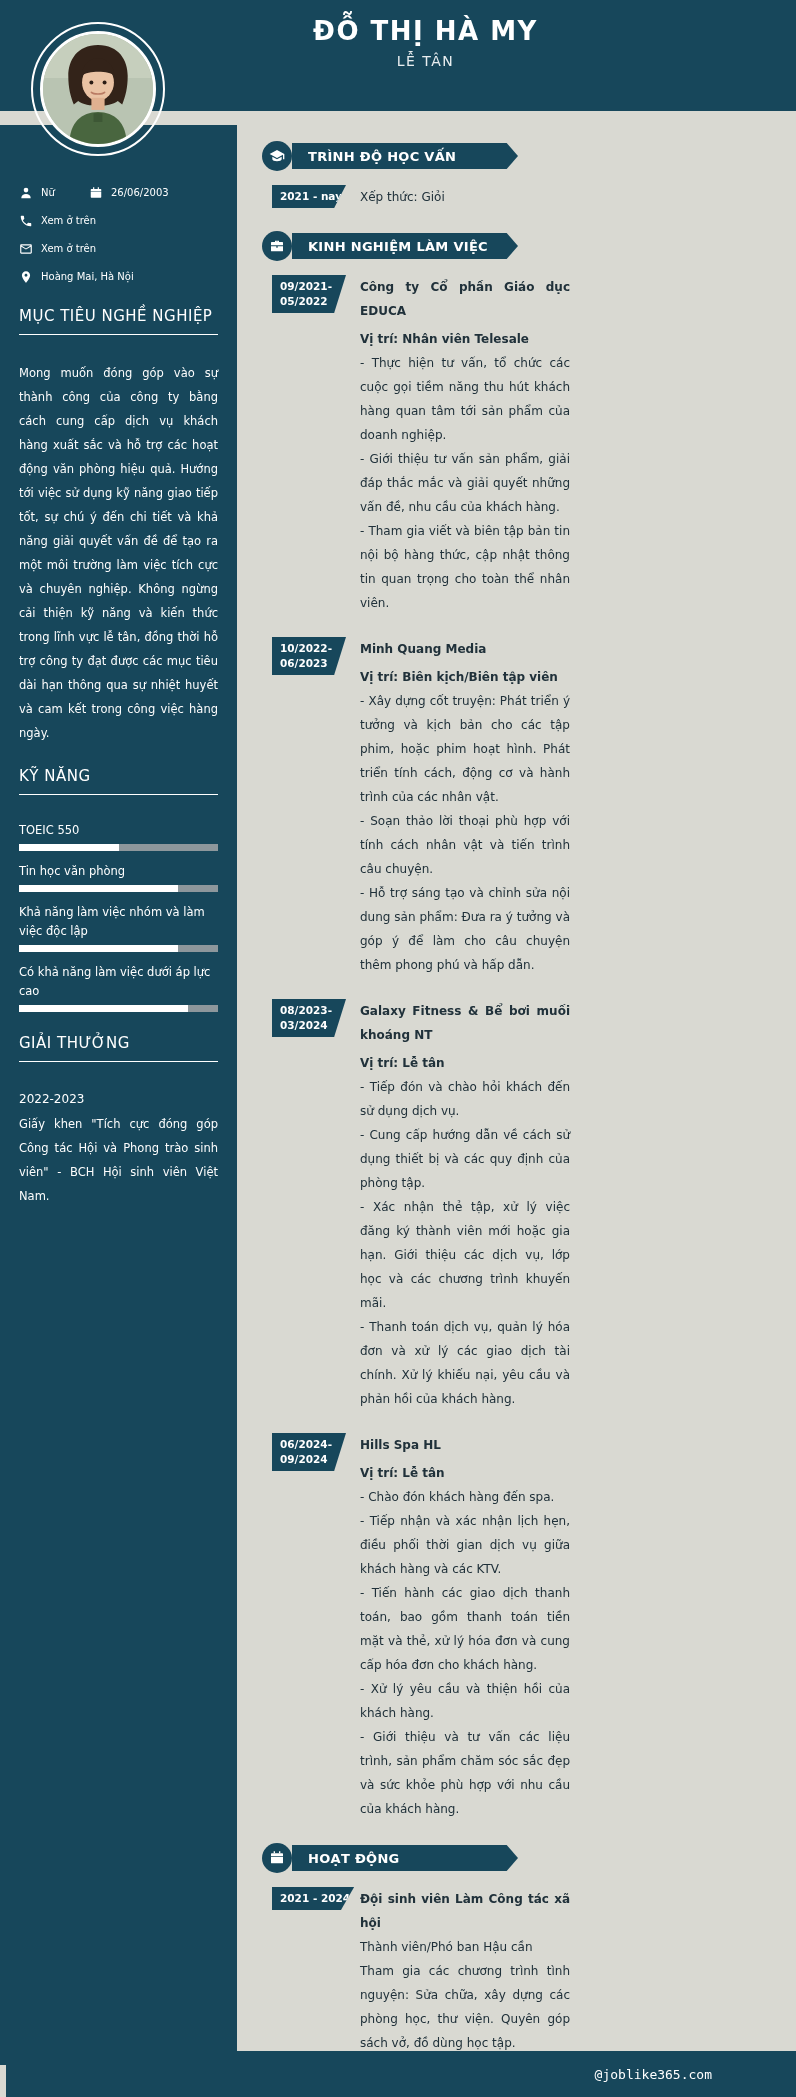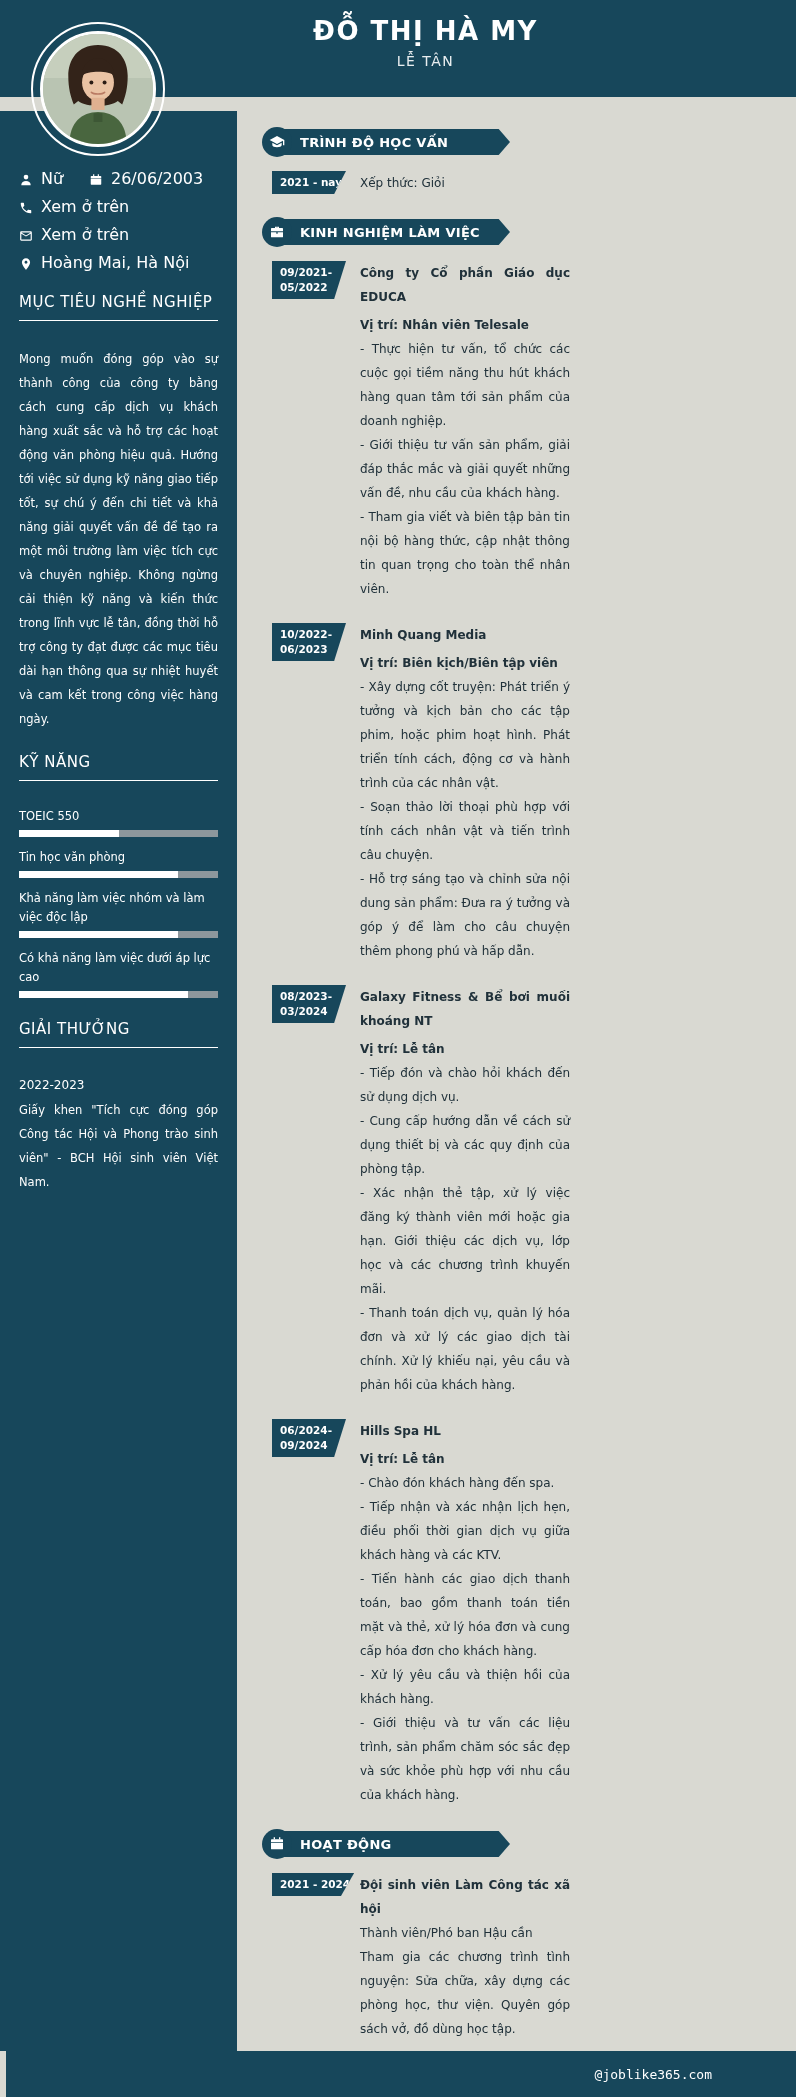--- a/index.html
+++ b/index.html
@@ -6,52 +6,52 @@
     --primary:#17475b;
     --bg:#d9d9d2;
     --track:#8d979c;
     --text:#20313a;
   }
   *{margin:0;padding:0;box-sizing:border-box;}
   body{background:#888;display:flex;justify-content:center;font-family:"DejaVu Sans","Liberation Sans",sans-serif;}
   .page{position:relative;width:796px;height:2097px;background:var(--bg);overflow:hidden;}
 
   
-  .header{height:97px;background:var(--primary);}
+  .header{height:111px;background:var(--primary);}
   .header-inner{padding-top:16px;text-align:center;margin-left:55px;}
   .name{color:#fff;font-size:26px;font-weight:bold;letter-spacing:1.5px;}
   .subtitle{color:#e9eef0;font-size:14px;margin-top:7px;letter-spacing:1.5px;}
   .stripe{height:14px;background:var(--bg);}
 
   .body-row{display:flex;height:1940px;}
 
   
   .sidebar{width:237px;background:var(--primary);color:#fff;padding:60px 19px 0 19px;flex:none;}
-  .info-row{display:flex;align-items:flex-end;font-size:16px;margin-bottom:12px;}
+  .info-row{display:flex;align-items:center;font-size:10px;margin-bottom:12px;}
   .icon{width:14px;height:14px;flex:none;margin-right:8px;display:inline-block;}
   .icon svg{width:14px;height:14px;display:block;}
   .info-text{line-height:16px;}
   .info-text.w{width:48px;flex:none;}
   .side-heading{font-size:15px;font-weight:normal;letter-spacing:.5px;margin:22px 0 26px;padding-bottom:9px;border-bottom:1.5px solid #fff;}
   .side-text{font-size:11.5px;line-height:24px;text-align:justify;color:#fdfdfd;}
   .skill{margin-bottom:11px;}
   .skill-label{font-size:11.5px;line-height:19px;margin-bottom:4px;}
   .skill-bar{height:7px;background:var(--track);}
   .skill-fill{height:100%;background:#fff;}
   .award-period{font-size:12px;line-height:22px;margin-bottom:2px;}
 
   
   .photo-outer{position:absolute;top:22px;left:31px;width:134px;height:134px;border:2px solid #fff;border-radius:50%;display:flex;align-items:center;justify-content:center;z-index:5;}
   .photo-inner{width:116px;height:116px;border:3px solid #fff;border-radius:50%;overflow:hidden;background:#b9c4b2;}
   .photo-inner svg{width:100%;height:100%;display:block;}
 
   
   .main{flex:1;padding-top:12px;color:var(--text);}
   .main-inner{margin-left:25px;width:308px;}
-  .banner{display:flex;align-items:center;margin:4px 0 14px;}
+  .banner{display:flex;align-items:center;margin:4px 0 14px;gap:8px;}
   .banner-circle{width:30px;height:30px;border-radius:50%;background:var(--primary);display:flex;align-items:center;justify-content:center;z-index:1;flex:none;}
   .banner-circle svg{width:16px;height:16px;display:block;}
   .banner-bar{margin-left:-8px;height:26px;width:226px;background:var(--primary);color:#fff;display:flex;align-items:center;padding-left:16px;font-weight:bold;font-size:13px;letter-spacing:.3px;clip-path:polygon(0 0,95% 0,100% 50%,95% 100%,0 100%);}
   .entry{display:grid;grid-template-columns:98px 210px;margin-bottom:22px;}
   .badge{grid-column:1;margin-left:10px;align-self:start;justify-self:start;background:var(--primary);color:#fff;font-size:10.5px;font-weight:bold;padding:4px 4px 4px 8px;min-width:74px;clip-path:polygon(0 0,100% 0,84% 100%,0 100%);white-space:pre-line;line-height:15px;}
   .entry-content{grid-column:2;font-size:12px;line-height:24px;text-align:justify;}
   .entry-title{font-weight:bold;}
   .position{font-weight:bold;margin-top:4px;}
   .m-section{margin-bottom:4px;}
 

